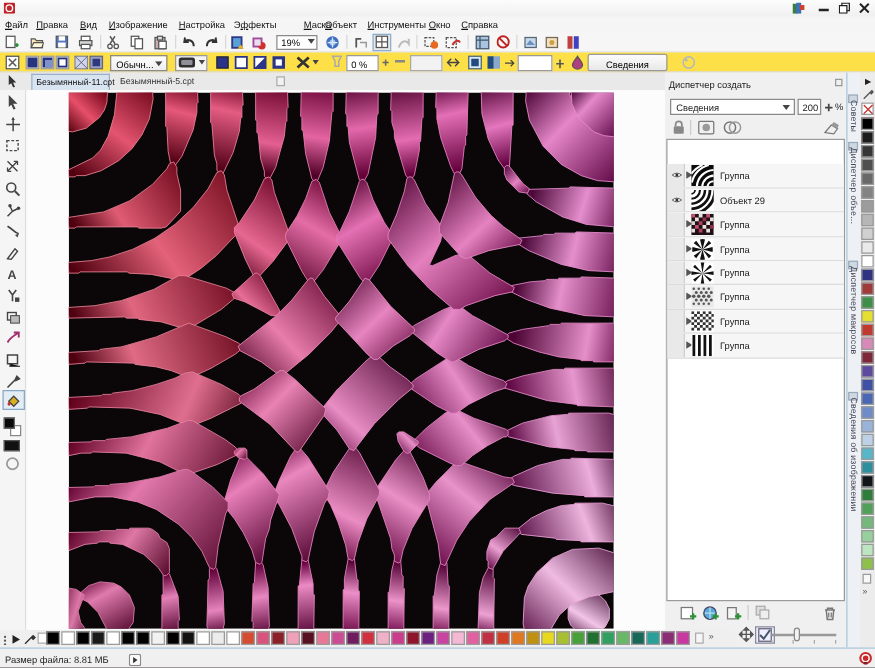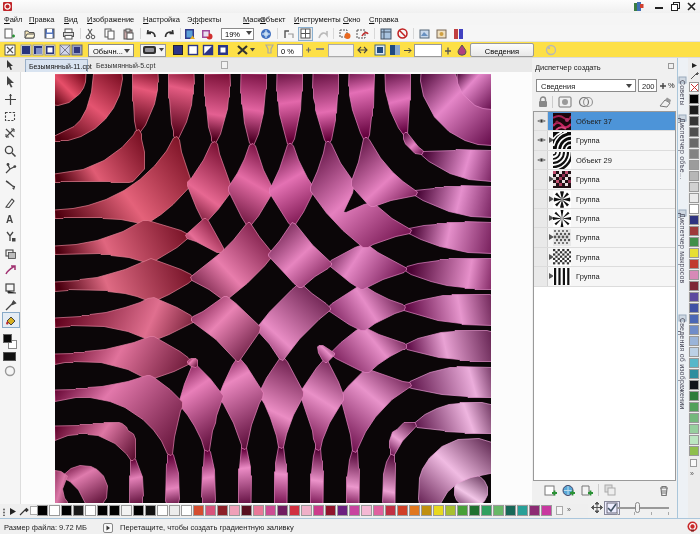--- a/index.html
+++ b/index.html
@@ -753,36 +753,20 @@
     </svg>
     <svg class="abs" style="left:46px;top:38px" width="16" height="12">
       <circle cx="6" cy="6" r="4.5" fill="none" stroke="#777" stroke-width="1.2"></circle>
       <circle cx="10" cy="6" r="4.5" fill="none" stroke="#999" stroke-width="1.2"></circle>
     </svg>
     <svg class="abs" style="left:126px;top:38px" width="14" height="12">
       <path d="M2 10 L7 4 L12 7 L9 11 Z" fill="none" stroke="#777"></path>
       <path d="M7 4 L9 1.5 L13 4 L12 7" fill="#999"></path>
     </svg>
     <div class="abs" style="left:1px;top:53px;width:143px;height:370px;background:#fff;border:1px solid #9a9a9a"></div>
-    <div class="row" style="top:54.0px;background:#4d94d8;">
-      <div style="position:absolute;left:0;top:0;width:14px;height:19px;background:#e9e9e9;border-right:1px solid #d0d0d0"></div>
-      <svg class="eye" viewBox="0 0 12 8" width="10" height="7">
-        <path d="M1 4 Q6 0 11 4 Q6 8 1 4 Z" fill="#fdfdfd" stroke="#555" stroke-width="1"></path>
-        <circle cx="6" cy="4" r="1.6" fill="#333"></circle>
-      </svg>
-      <svg class="thumb" viewBox="0 0 18 17" width="18" height="17">
-        <rect width="18" height="17" fill="#1a070d"></rect>
-        <path d="M0 13 Q5 7 9 12 T18 11" stroke="#c02560" stroke-width="2.2" fill="none"></path>
-        <path d="M0 5 Q6 1 11 5 T18 3" stroke="#a01e50" stroke-width="2" fill="none"></path>
-        <path d="M3 17 Q8 12 13 16" stroke="#d8447e" stroke-width="1.8" fill="none"></path>
-        <circle cx="14" cy="7" r="2" fill="#b03068"></circle>
-        <circle cx="4" cy="9" r="1.6" fill="#902048"></circle>
-      </svg>
-      <span class="rowtxt">Объект 37</span>
-    </div>
     <div class="row" style="top:73.4px;">
       <div style="position:absolute;left:0;top:0;width:14px;height:19px;background:#e9e9e9;border-right:1px solid #d0d0d0"></div>
       <svg class="eye" viewBox="0 0 12 8" width="10" height="7">
         <path d="M1 4 Q6 0 11 4 Q6 8 1 4 Z" fill="#fdfdfd" stroke="#555" stroke-width="1"></path>
         <circle cx="6" cy="4" r="1.6" fill="#333"></circle>
       </svg>
       <div class="tri"></div>
       <svg class="thumb" viewBox="0 0 18 17" width="18" height="17">
         <rect width="18" height="17" fill="#0a0a0a"></rect>
         <g fill="none" stroke="#fff" stroke-width="1.7">
@@ -1097,23 +1081,22 @@
     <div class="sw" style="left:481px;top:1px;background:#30a060"></div>
     <div class="sw" style="left:493px;top:1px;background:#68b868"></div>
     <div class="sw" style="left:505px;top:1px;background:#186858"></div>
     <div class="sw" style="left:517px;top:1px;background:#28a098"></div>
     <div class="sw" style="left:529px;top:1px;background:#8c2c74"></div>
     <div class="sw" style="left:541px;top:1px;background:#c838a0"></div>
     <div class="abs" style="left:556px;top:2px;width:7px;height:9px;border:1px solid #aaa;background:#f6f6f6"></div>
     <span class="abs" style="left:567px;top:2px;font-size:7px;color:#555">»</span>
   </div>
 <div class="abs" id="status">
-    <span style="position:absolute;left:4px;top:4px">Размер файла: 9.72 МБ</span>
+    <span style="position:absolute;left:4px;top:4px">Размер файла: 8.81 МБ</span>
     <svg class="abs" style="left:103px;top:3.5px" width="10" height="10">
       <rect x="0.5" y="0.5" width="9" height="9" rx="1.5" fill="#f8f8f8" stroke="#888"></rect>
       <path d="M3.5 2.5 L7 5 L3.5 7.5 Z" fill="#333"></path>
     </svg>
-    <span style="position:absolute;left:120px;top:4px">Перетащите, чтобы создать градиентную заливку</span>
     <svg class="abs" style="left:687px;top:2px" width="11" height="11">
       <circle cx="5.5" cy="5.5" r="5" fill="#c82828"></circle>
       <circle cx="5.5" cy="5.5" r="2.8" fill="none" stroke="#fff" stroke-width="1.2"></circle>
       <rect x="4" y="8.5" width="3" height="2" fill="#802020"></rect>
     </svg>
   </div>
 </body></html>

